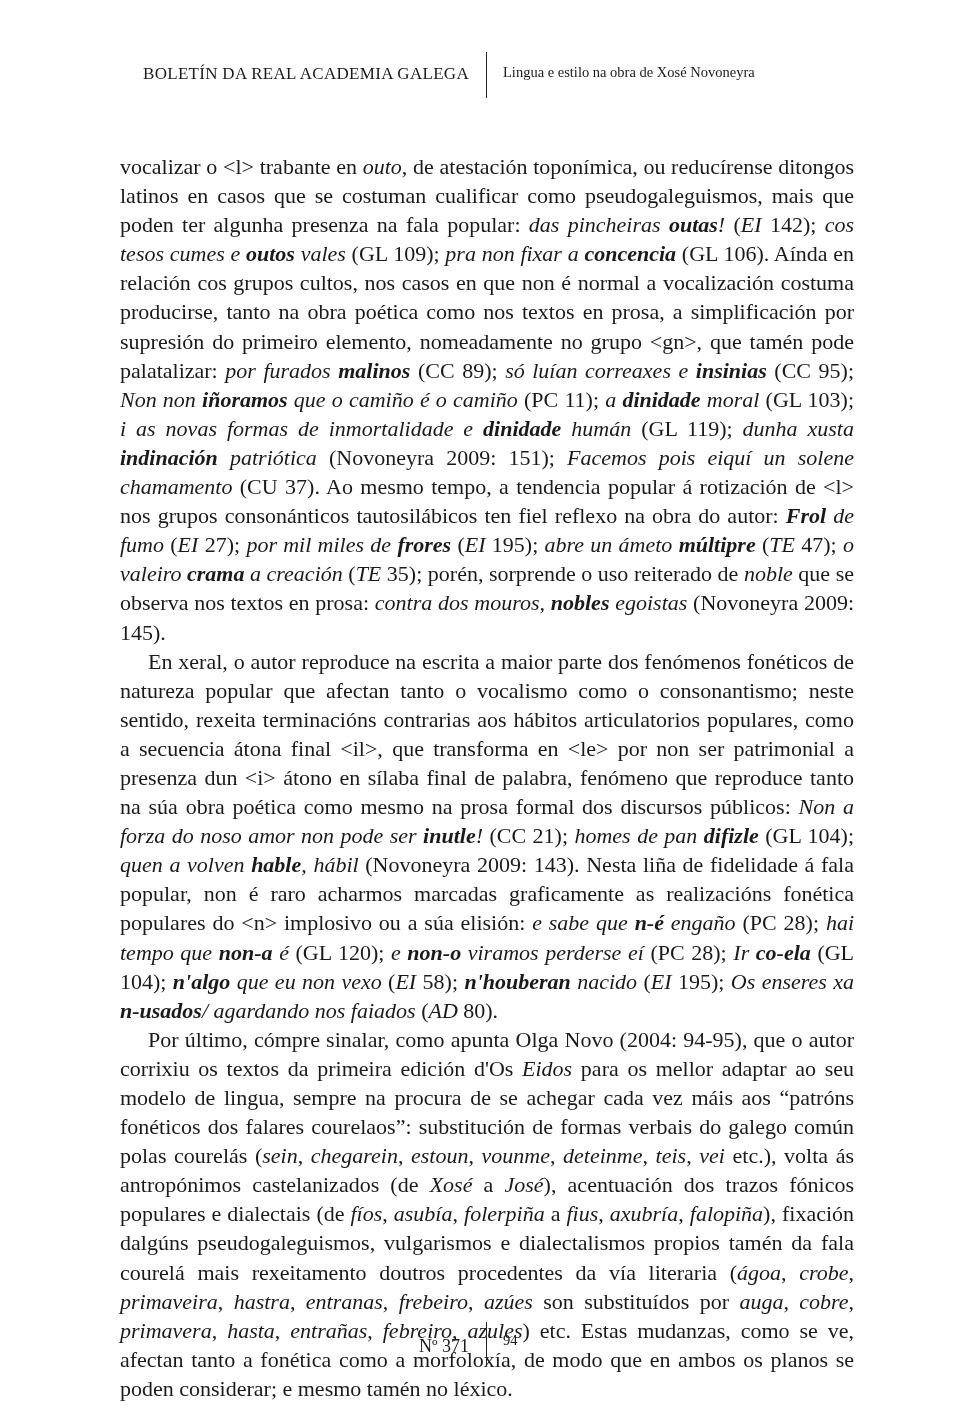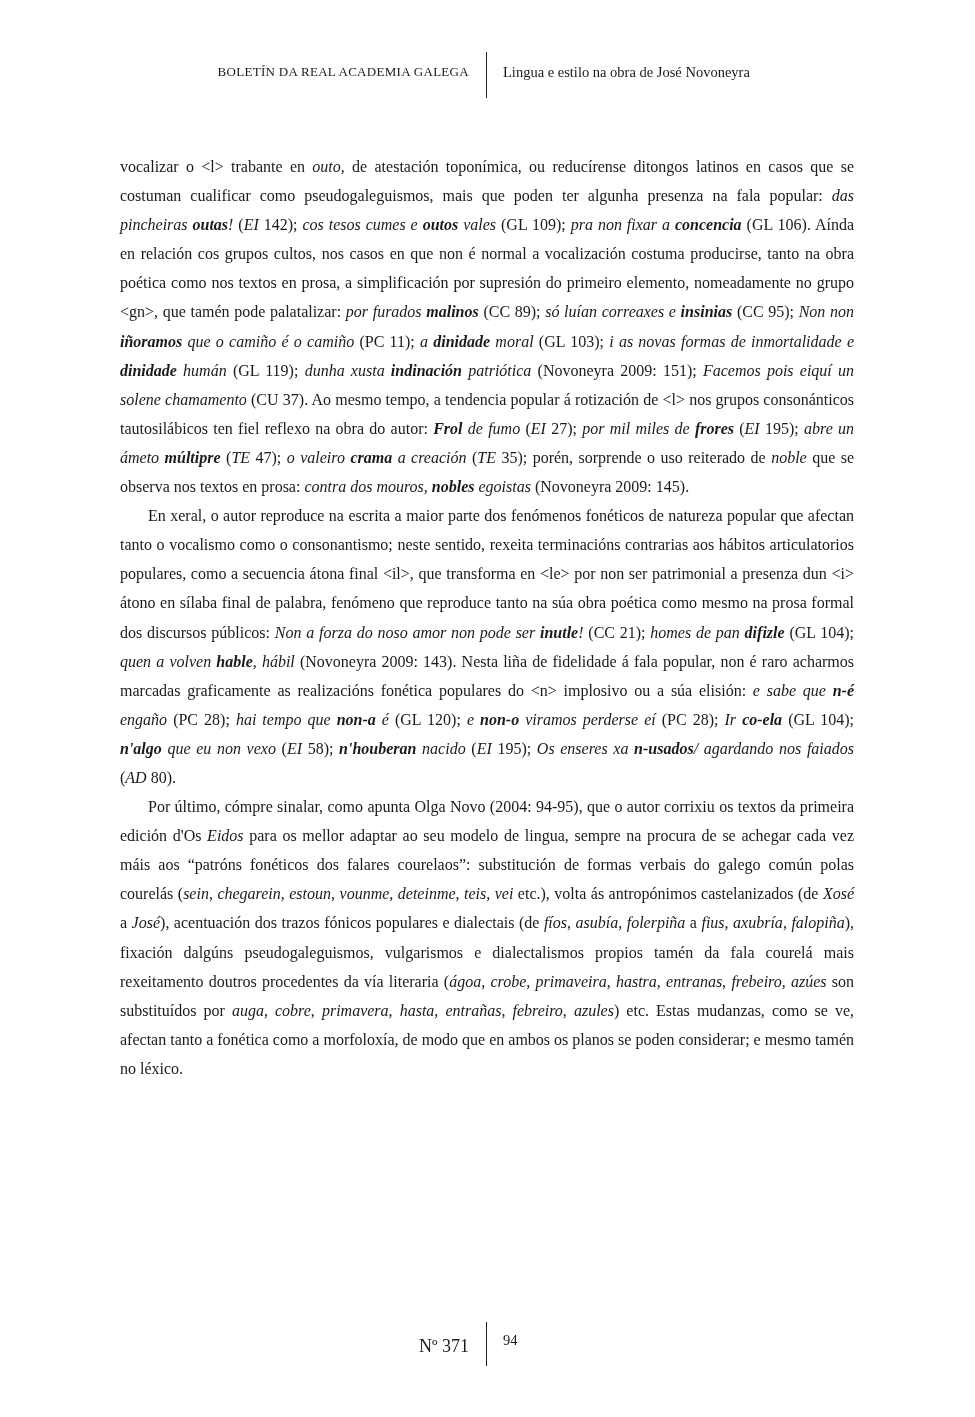--- a/index.html
+++ b/index.html
@@ -1,38 +1,38 @@
 <!DOCTYPE html>
 <html><head>
 <meta charset="utf-8">
 <style>
   html, body { margin: 0; padding: 0; background: #ffffff; }
   body { width: 975px; height: 1417px; position: relative; overflow: hidden;
          font-family: "Liberation Serif", "DejaVu Serif", serif; color: #1a1a1a; }
   .header { position: absolute; top: 52px; left: 0; width: 975px; height: 46px; }
-  .header .journal { position: absolute; right: 506px; top: 12px; font-size: 13px; letter-spacing: 0.3px; white-space: nowrap; margin-left: 12px; }
+  .header .journal { position: absolute; right: 506px; top: 12px; font-size: 17px; letter-spacing: 0.3px; white-space: nowrap; margin-left: 12px; }
   .header .divider { position: absolute; left: 486px; top: 0; width: 1px; height: 46px; background: #222; }
   .header .article { position: absolute; left: 503px; top: 12px; font-size: 14.5px; white-space: nowrap; }
-  .body-text { position: absolute; left: 120px; top: 152px; width: 734px; font-size: 16px; line-height: 29.1px; text-align: justify; }
+  .body-text { position: absolute; left: 120px; top: 152px; width: 734px; font-size: 22px; line-height: 29.1px; text-align: justify; }
   .body-text p { margin: 0; }
   .body-text p.indent { text-indent: 28px; }
   .body-text i { font-style: italic; }
   .body-text b { font-weight: bold; font-style: italic; }
   .footer { position: absolute; top: 1322px; left: 0; width: 975px; height: 44px; }
   .footer .issue { position: absolute; right: 506px; top: 14px; font-size: 18px; white-space: nowrap; }
   .footer .divider { position: absolute; left: 486px; top: 0; width: 1px; height: 44px; background: #222; }
   .footer .page { position: absolute; left: 503px; top: 10px; font-size: 14.5px; font-weight: normal; }
 </style>
 </head>
 <body>
 
 <div class="header">
   <span class="journal">BOLETÍN DA REAL ACADEMIA GALEGA</span>
   <span class="divider"></span>
-  <span class="article">Lingua e estilo na obra de José Novoneyra</span>
+  <span class="article">Lingua e estilo na obra de Xosé Novoneyra</span>
 </div>
 
 <div class="body-text" id="body-text">
     <p><span>vocalizar o &lt;l&gt; trabante en </span><i>outo</i><span>, de atestación toponímica, ou reducírense ditongos latinos en casos que se costuman cualificar como pseudogaleguismos, mais que poden ter algunha presenza na fala popular: </span><i>das pincheiras </i><b>outas</b><i>!</i><span> (</span><i>EI</i><span> 142); </span><i>cos tesos cumes e </i><b>outos</b><i> vales</i><span> (GL 109); </span><i>pra non fixar a </i><b>concencia</b><span> (GL 106). Aínda en relación cos grupos cultos, nos casos en que non é normal a vocalización costuma producirse, tanto na obra poética como nos textos en prosa, a simplificación por supresión do primeiro elemento, nomeadamente no grupo &lt;gn&gt;, que tamén pode palatalizar: </span><i>por furados </i><b>malinos</b><span> (CC 89); </span><i>só luían correaxes e </i><b>insinias</b><span> (CC 95); </span><i>Non non </i><b>iñoramos</b><i> que o camiño é o camiño</i><span> (PC 11); </span><i>a </i><b>dinidade</b><i> moral</i><span> (GL 103); </span><i>i as novas formas de inmortalidade e </i><b>dinidade</b><i> humán</i><span> (GL 119); </span><i>dunha xusta </i><b>indinación</b><i> patriótica</i><span> (Novoneyra 2009: 151); </span><i>Facemos pois eiquí un solene chamamento</i><span> (CU 37). Ao mesmo tempo, a tendencia popular á rotización de &lt;l&gt; nos grupos consonánticos tautosilábicos ten fiel reflexo na obra do autor: </span><b>Frol</b><i> de fumo</i><span> (</span><i>EI</i><span> 27); </span><i>por mil miles de </i><b>frores</b><span> (</span><i>EI</i><span> 195); </span><i>abre un ámeto </i><b>múltipre</b><span> (</span><i>TE</i><span> 47); </span><i>o valeiro </i><b>crama</b><i> a creación</i><span> (</span><i>TE</i><span> 35); porén, sorprende o uso reiterado de </span><i>noble</i><span> que se observa nos textos en prosa: </span><i>contra dos mouros, </i><b>nobles</b><i> egoistas</i><span> (Novoneyra 2009: 145).</span></p>
     <p class="indent"><span>En xeral, o autor reproduce na escrita a maior parte dos fenómenos fonéticos de natureza popular que afectan tanto o vocalismo como o consonantismo; neste sentido, rexeita terminacións contrarias aos hábitos articulatorios populares, como a secuencia átona final &lt;il&gt;, que transforma en &lt;le&gt; por non ser patrimonial a presenza dun &lt;i&gt; átono en sílaba final de palabra, fenómeno que reproduce tanto na súa obra poética como mesmo na prosa formal dos discursos públicos: </span><i>Non a forza do noso amor non pode ser </i><b>inutle</b><i>!</i><span> (CC 21); </span><i>homes de pan </i><b>difizle</b><span> (GL 104); </span><i>quen a volven </i><b>hable</b><i>, hábil</i><span> (Novoneyra 2009: 143). Nesta liña de fidelidade á fala popular, non é raro acharmos marcadas graficamente as realizacións fonética populares do &lt;n&gt; implosivo ou a súa elisión: </span><i>e sabe que </i><b>n-é</b><i> engaño</i><span> (PC 28); </span><i>hai tempo que </i><b>non-a</b><i> é</i><span> (GL 120); </span><i>e </i><b>non-o</b><i> viramos perderse eí</i><span> (PC 28); </span><i>Ir </i><b>co-ela</b><span> (GL 104); </span><b>n'algo</b><i> que eu non vexo</i><span> (</span><i>EI</i><span> 58); </span><b>n'houberan</b><i> nacido</i><span> (</span><i>EI</i><span> 195); </span><i>Os enseres xa </i><b>n-usados</b><i>/ agardando nos faiados</i><span> (</span><i>AD</i><span> 80).</span></p>
     <p class="indent"><span>Por último, cómpre sinalar, como apunta Olga Novo (2004: 94-95), que o autor corrixiu os textos da primeira edición d'Os </span><i>Eidos</i><span> para os mellor adaptar ao seu modelo de lingua, sempre na procura de se achegar cada vez máis aos “patróns fonéticos dos falares courelaos”: substitución de formas verbais do galego común polas courelás (</span><i>sein</i><span>, </span><i>chegarein</i><span>, </span><i>estoun</i><span>, </span><i>vounme</i><span>, </span><i>deteinme</i><span>, </span><i>teis</i><span>, </span><i>vei</i><span> etc.), volta ás antropónimos castelanizados (de </span><i>Xosé</i><span> a </span><i>José</i><span>), acentuación dos trazos fónicos populares e dialectais (de </span><i>fíos</i><span>, </span><i>asubía</i><span>, </span><i>folerpiña</i><span> a </span><i>fius</i><span>, </span><i>axubría</i><span>, </span><i>falopiña</i><span>), fixación dalgúns pseudogaleguismos, vulgarismos e dialectalismos propios tamén da fala courelá mais rexeitamento doutros procedentes da vía literaria (</span><i>ágoa</i><span>, </span><i>crobe</i><span>, </span><i>primaveira</i><span>, </span><i>hastra</i><span>, </span><i>entranas</i><span>, </span><i>frebeiro</i><span>, </span><i>azúes</i><span> son substituídos por </span><i>auga</i><span>, </span><i>cobre</i><span>, </span><i>primavera</i><span>, </span><i>hasta</i><span>, </span><i>entrañas</i><span>, </span><i>febreiro</i><span>, </span><i>azules</i><span>) etc. Estas mudanzas, como se ve, afectan tanto a fonética como a morfoloxía, de modo que en ambos os planos se poden considerar; e mesmo tamén no léxico.</span></p>
   </div>
 
 <div class="footer">
   <span class="issue">Nº 371</span>

